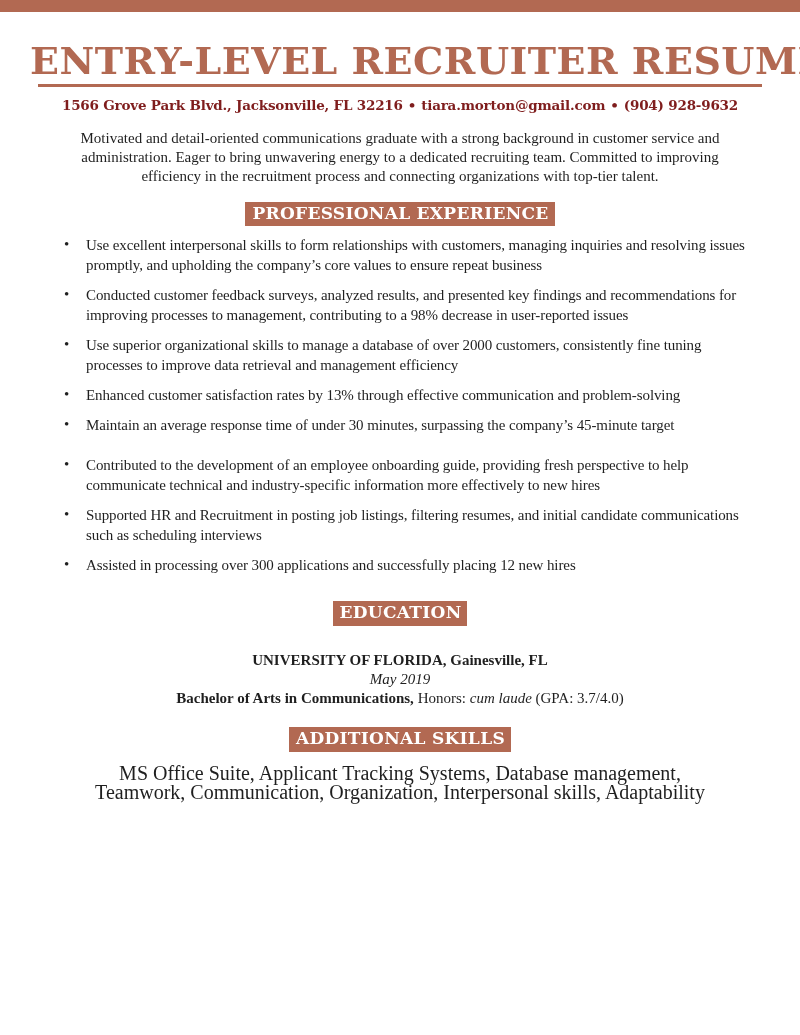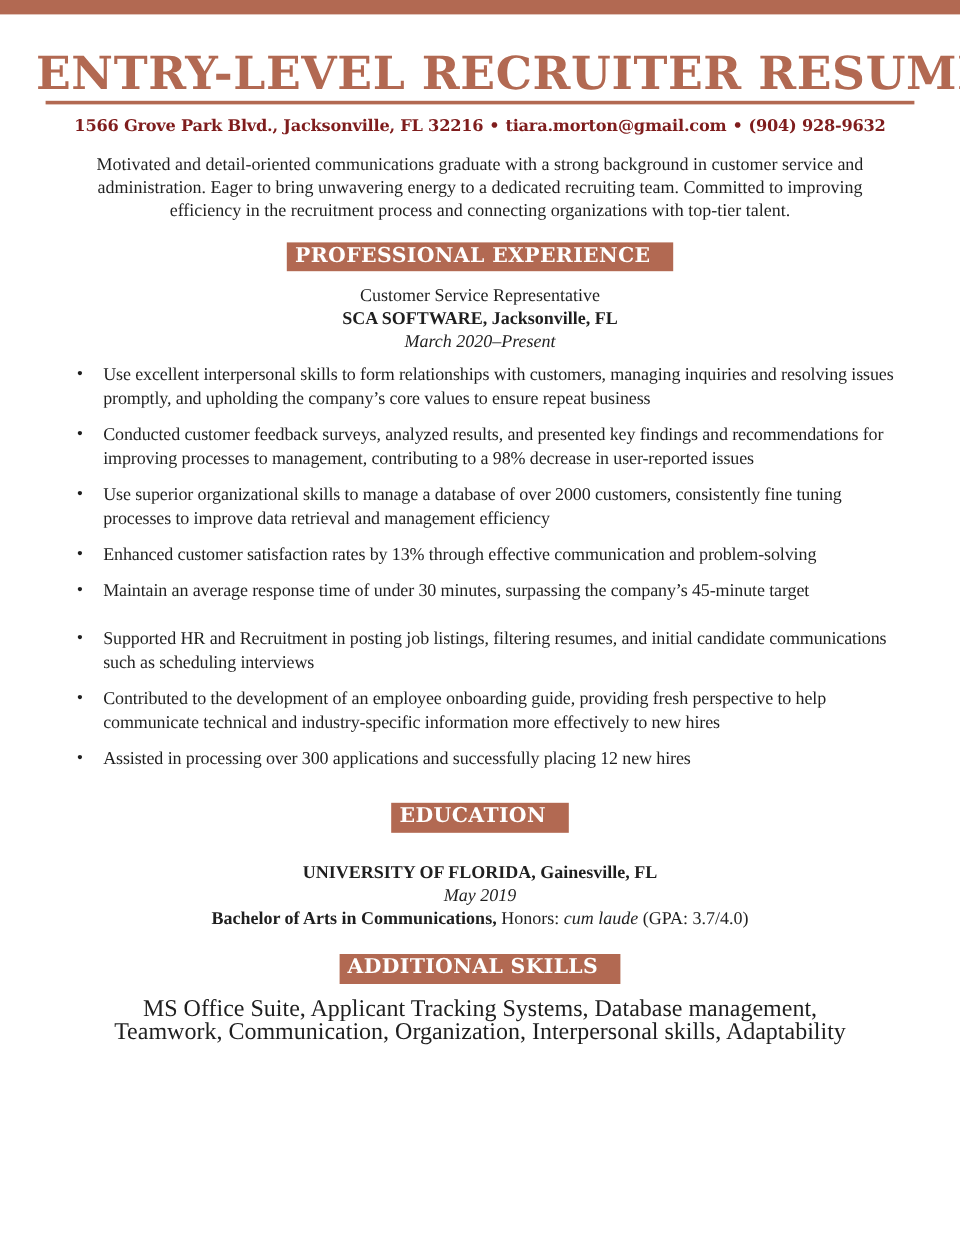--- a/index.html
+++ b/index.html
@@ -60,21 +60,21 @@
     text-align: center;
   }
   .section-heading {
     display: inline-block;
     background: #b26952;
     color: #ffffff;
     font-family: "DejaVu Serif", serif;
     font-weight: bold;
     font-size: 17px;
     line-height: 1.15;
-    padding: 2px 19px 3px 7px;
+    padding: 2px 6px 3px 7px;
     letter-spacing: 0.3px;
   }
   .heading-experience { margin-top: 16px; }
   .heading-education  { margin-top: 26px; }
   .heading-skills     { margin-top: 20px; }
 
   .job-header {
     margin-top: 12px;
     text-align: center;
     font-size: 15px;
@@ -139,38 +139,33 @@
 
 <div class="contact-line"><span>1566 Grove Park Blvd., Jacksonville, FL 32216</span><span class="contact-sep">•</span><span>tiara.morton@gmail.com</span><span class="contact-sep">•</span><span>(904) 928-9632</span></div>
 
 <p class="summary">Motivated and detail-oriented communications graduate with a strong background in customer service and administration. Eager to bring unwavering energy to a dedicated recruiting team. Committed to improving efficiency in the recruitment process and connecting organizations with top-tier talent.</p>
 
 <div class="section-heading-row heading-experience">
   <span class="section-heading">PROFESSIONAL EXPERIENCE</span>
 </div>
 
 <div class="job-block">
-  <div class="job-header">
-    <div class="job-title">Customer Service Representative</div>
-    <div class="job-company">SCA SOFTWARE, Jacksonville, FL</div>
-    <div class="job-dates">March 2020–Present</div>
-  </div>
   <ul class="bullet-list">
     <li>Use excellent interpersonal skills to form relationships with customers, managing inquiries and resolving issues promptly, and upholding the company’s core values to ensure repeat business</li>
     <li>Conducted customer feedback surveys, analyzed results, and presented key findings and recommendations for improving processes to management, contributing to a 98% decrease in user-reported issues</li>
     <li>Use superior organizational skills to manage a database of over 2000 customers, consistently fine tuning processes to improve data retrieval and management efficiency</li>
     <li>Enhanced customer satisfaction rates by 13% through effective communication and problem-solving</li>
     <li>Maintain an average response time of under 30 minutes, surpassing the company’s 45-minute target</li>
   </ul>
 </div>
 
 <div class="job-block job-block-2">
   <ul class="bullet-list">
+    <li>Contributed to the development of an employee onboarding guide, providing fresh perspective to help communicate technical and industry-specific information more effectively to new hires</li>
     <li>Supported HR and Recruitment in posting job listings, filtering resumes, and initial candidate communications such as scheduling interviews</li>
-    <li>Contributed to the development of an employee onboarding guide, providing fresh perspective to help communicate technical and industry-specific information more effectively to new hires</li>
     <li>Assisted in processing over 300 applications and successfully placing 12 new hires</li>
   </ul>
 </div>
 
 <div class="section-heading-row heading-education">
   <span class="section-heading">EDUCATION</span>
 </div>
 
 <div class="edu-block">
   <div class="edu-school">UNIVERSITY OF FLORIDA, Gainesville, FL</div>

